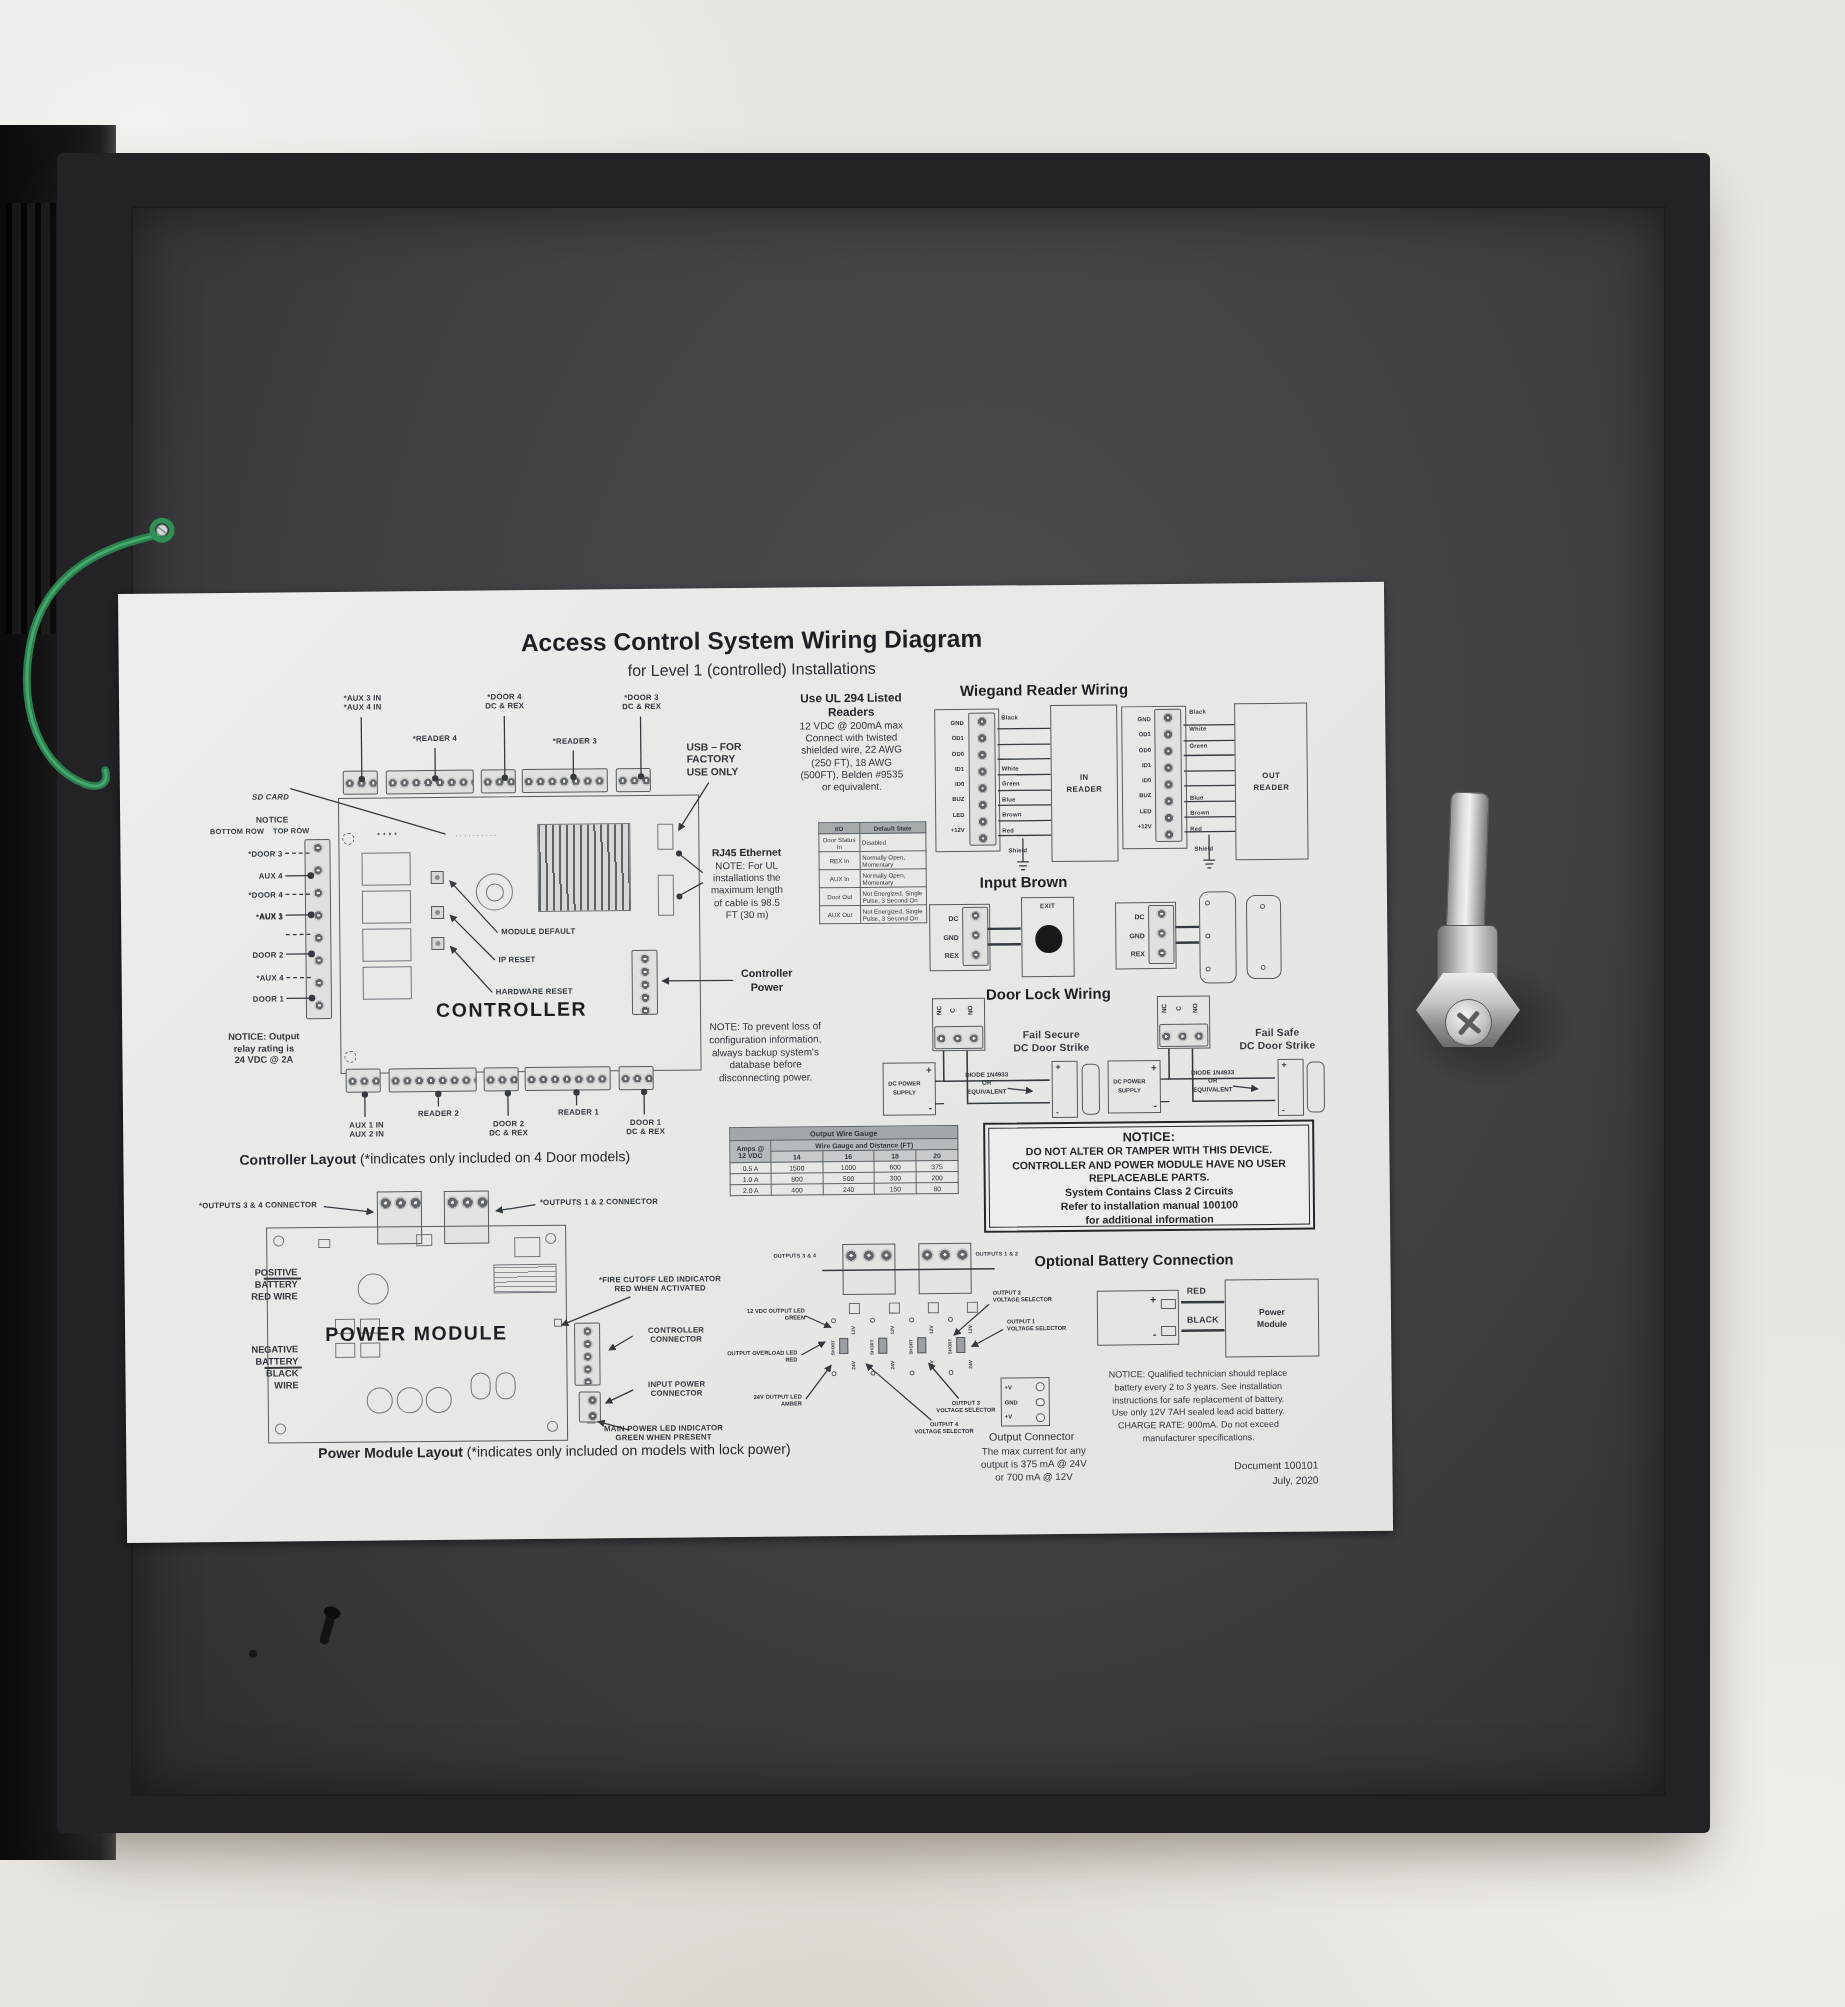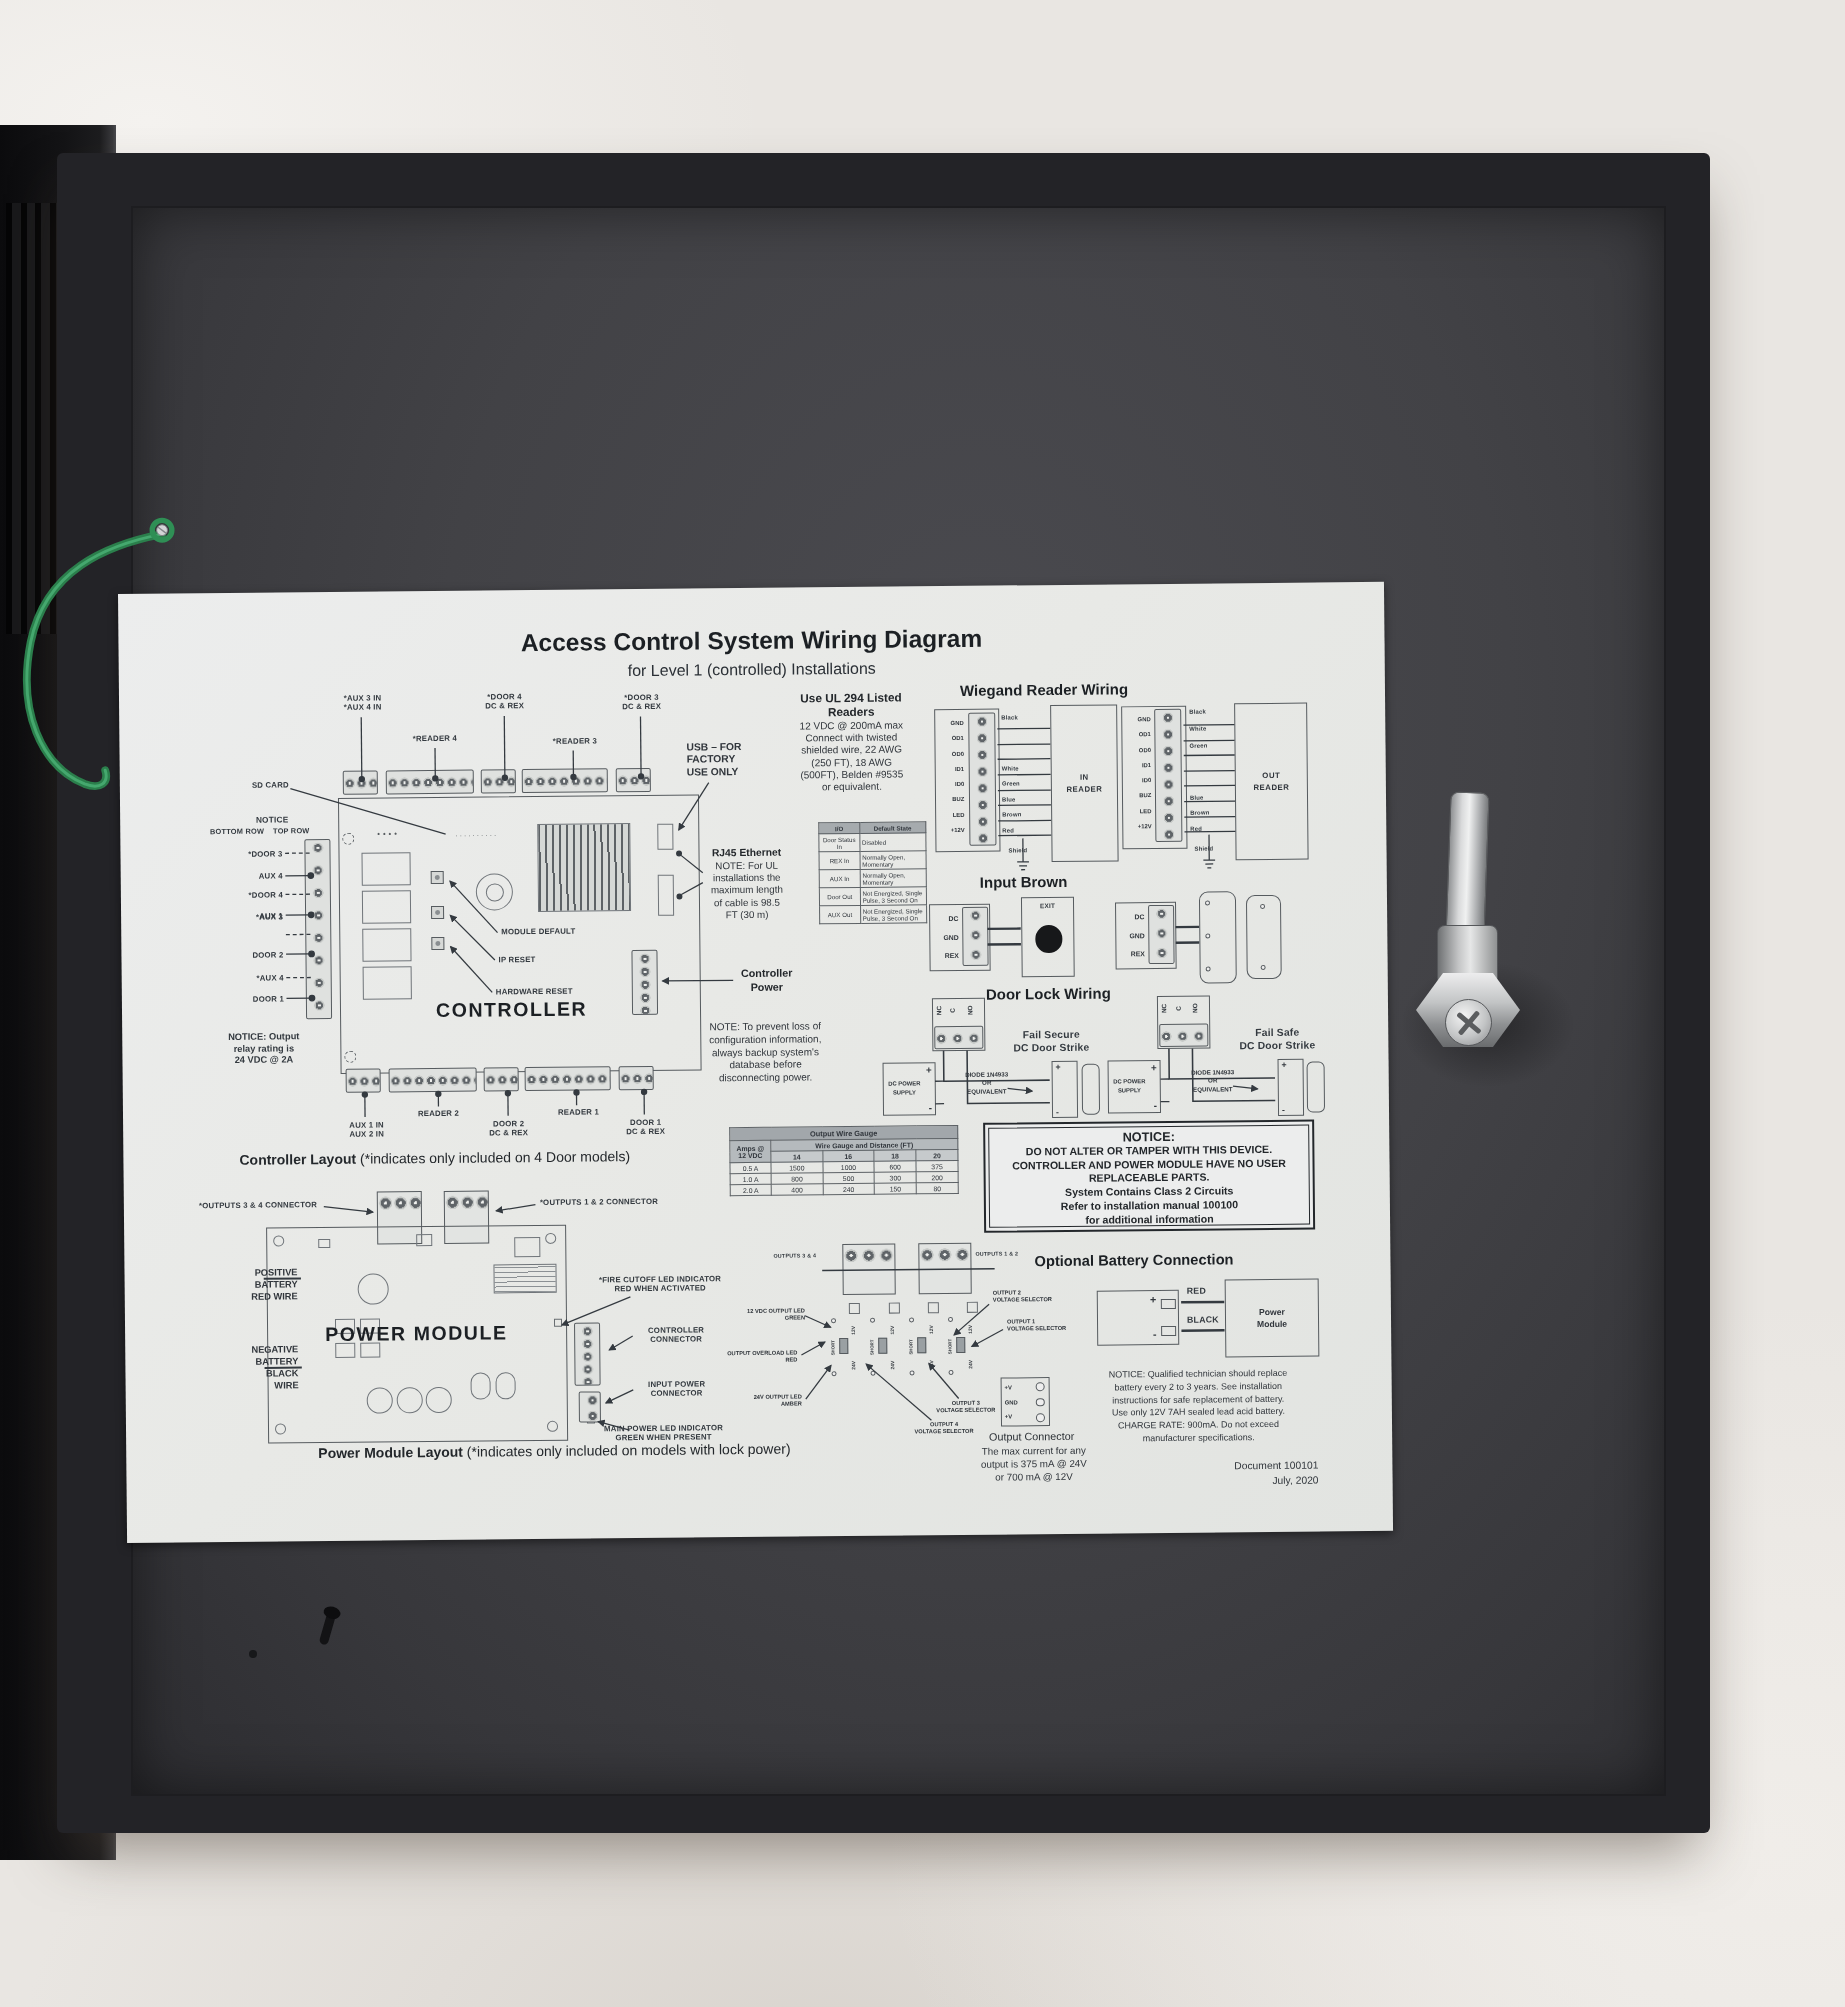--- a/index.html
+++ b/index.html
@@ -102,21 +102,21 @@
   <div class="sticker">
 
     <div class="hd ctr" style="left:0;right:0;top:39px;font-size:24.5px;">Access Control System Wiring Diagram</div>
     <div class="ab ctr" style="left:0;right:0;top:73px;font-size:16px;color:#2b3036;">for Level 1 (controlled) Installations</div>
 
     <div class="lb ctr" style="left:208px;top:102px;width:71px;">*AUX 3 IN<br>*AUX 4 IN</div>
     <div class="lb ctr" style="left:280px;top:143px;width:71px;">*READER 4</div>
     <div class="lb ctr" style="left:353px;top:102px;width:65px;">*DOOR 4<br>DC &amp; REX</div>
     <div class="lb ctr" style="left:420px;top:147px;width:71px;">*READER 3</div>
     <div class="lb ctr" style="left:490px;top:104px;width:65px;">*DOOR 3<br>DC &amp; REX</div>
-    <div class="lb rt" style="left:118px;top:188px;width:51px;">SD CARD</div>
+    <div class="lb rt" style="left:118px;top:200px;width:51px;font-style:italic;">SD CARD</div>
 
     <div class="tstrip" style="left:223px;top:179px;width:35px;"></div>
     <div class="tstrip" style="left:266px;top:179px;width:88px;"></div>
     <div class="tstrip" style="left:361px;top:179px;width:35px;"></div>
     <div class="tstrip" style="left:402px;top:179px;width:86px;"></div>
     <div class="tstrip" style="left:496px;top:179px;width:35px;"></div>
 
     <div class="box" style="left:218px;top:206px;width:361px;height:276px;border-width:1.6px;"></div>
     <div class="gear" style="left:222px;top:241px;"></div>
     <div class="gear" style="left:222px;top:459px;"></div>

